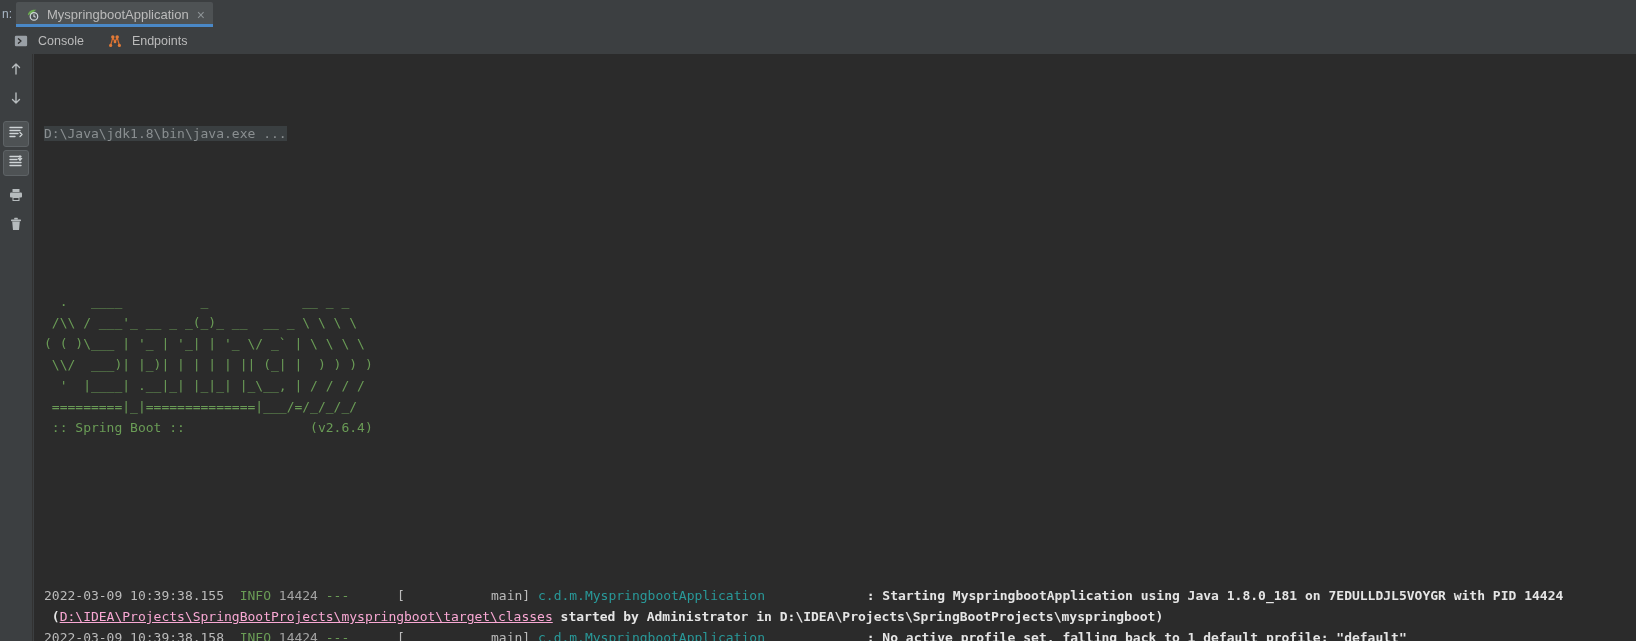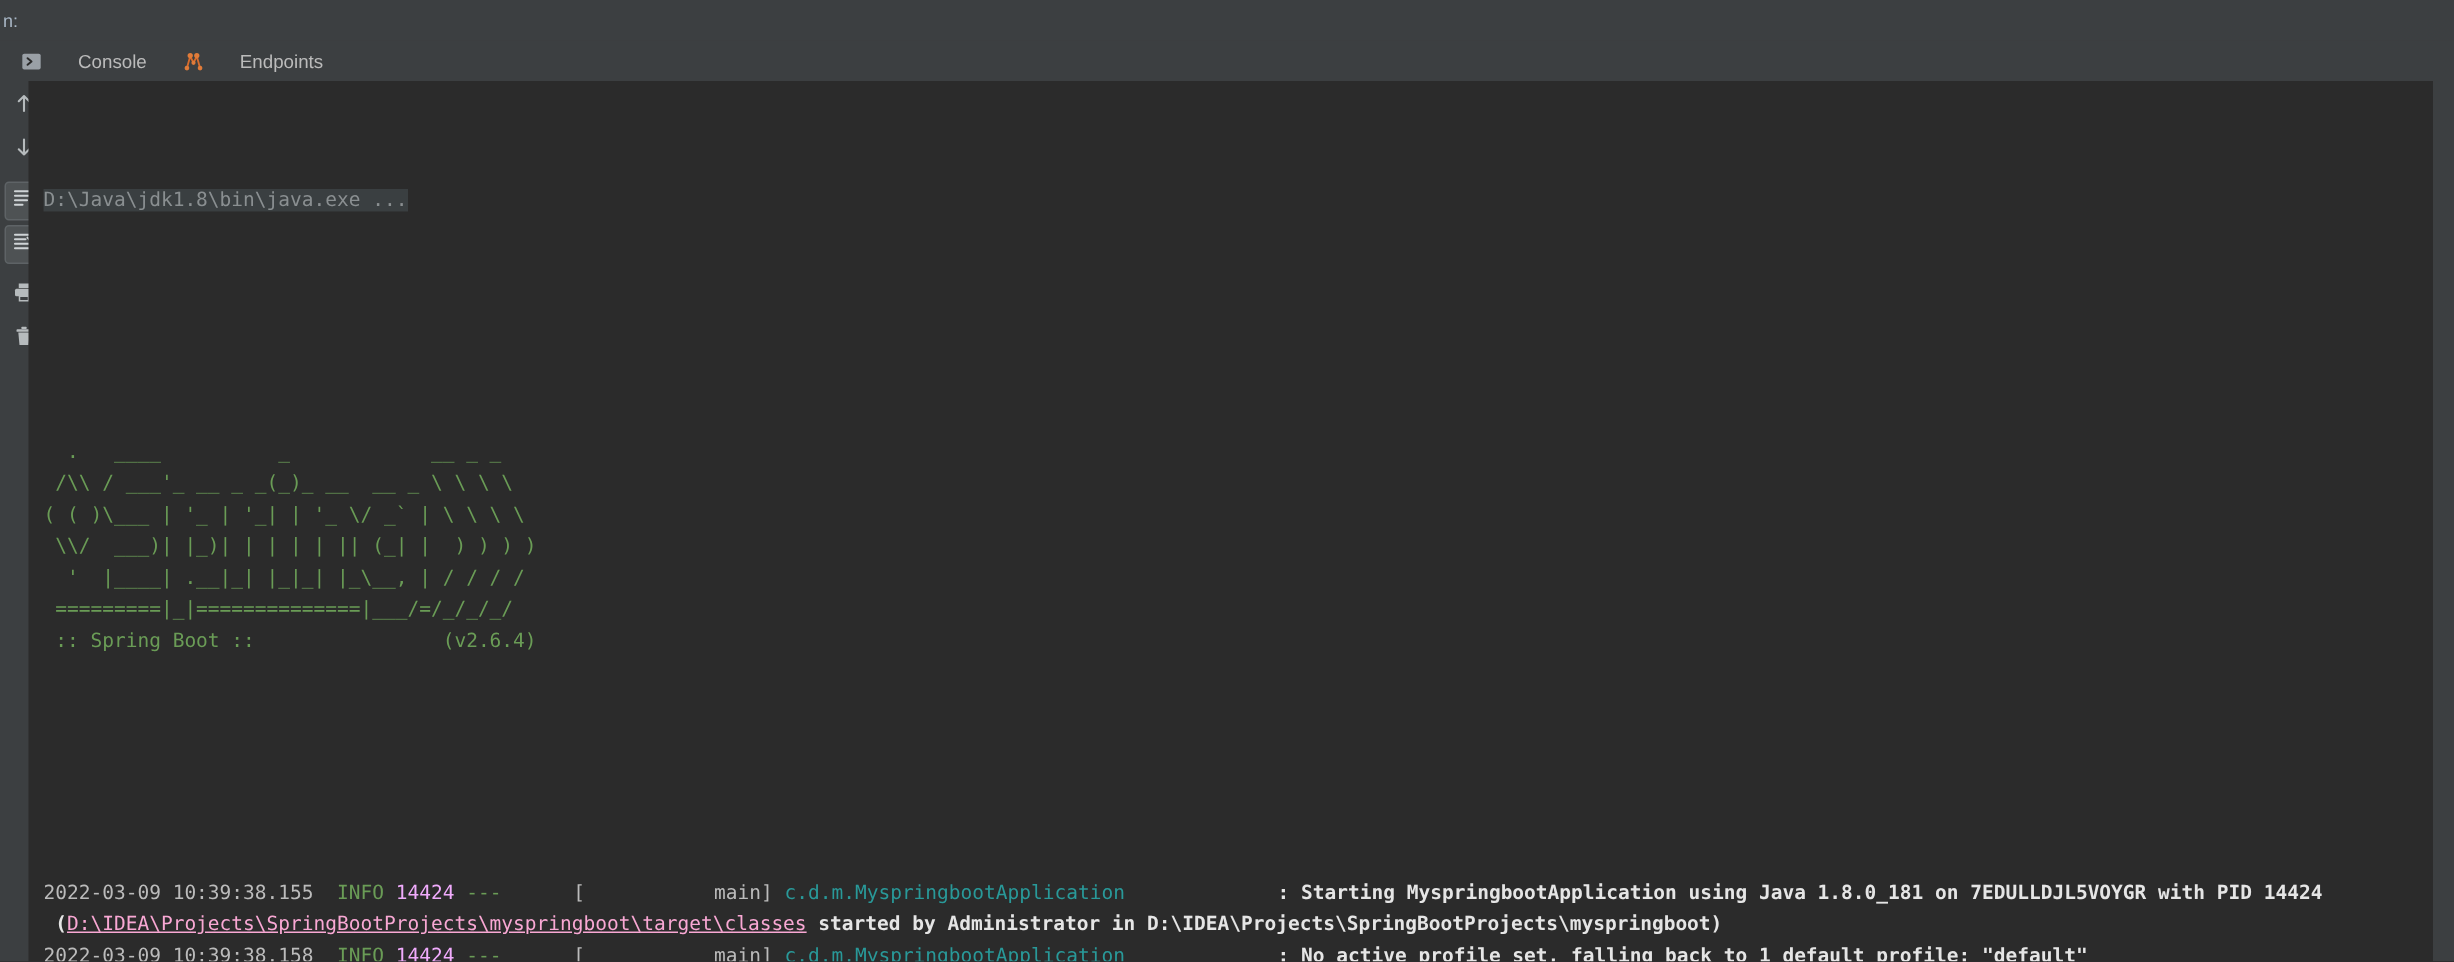--- a/index.html
+++ b/index.html
@@ -36,21 +36,21 @@
   .tab-close {
     font-family: "Liberation Sans", sans-serif;
     font-size: 14px; color: #8d9396; line-height: 1; padding-left: 2px;
   }
 
   
   .subtabs {
     position: absolute; left: 0; top: 27px; width: 1636px; height: 27px;
     background: #3c3f41; display: flex; align-items: center; padding-left: 10px; gap: 16px;
   }
-  .subtab { display: flex; align-items: center; gap: 24px; height: 22px; padding: 0 4px; }
+  .subtab { display: flex; align-items: center; gap: 10px; height: 22px; padding: 0 4px; }
   .subtab-label {
     font-family: "Liberation Sans", sans-serif; font-size: 12.5px; color: #bbbbbb;
     white-space: nowrap;
   }
 
   
   .gutter {
     position: absolute; left: 0; top: 54px; width: 33px; height: 587px;
     background: #3c3f41; display: flex; flex-direction: column;
     align-items: center; padding-top: 4px; gap: 3px;
@@ -58,48 +58,60 @@
   }
   .gbtn {
     width: 26px; height: 26px; display: flex; align-items: center;
     justify-content: center; border-radius: 3px;
   }
   .gbtn.sel { background: #4e5254; border: 1px solid #5e6366; }
   .gsep { height: 2px; }
 
   
   .console {
-    position: absolute; left: 19px; top: 54px; width: 1603px; height: 587px;
+    position: absolute; left: 34px; top: 54px; width: 1603px; height: 587px;
     background: #2b2b2b; overflow: hidden;
     font-family: "DejaVu Sans Mono", monospace;
     font-size: 13px; line-height: 21px;
     color: #bbbbbb; white-space: pre;
     padding: 6px 0 0 10px;
   }
   .console .ln { white-space: pre; height: 21px; }
   .cmdline { background: #3a3f41; color: #8a8f91; display: inline; }
 
   .c-banner   { color: #6a9c56; }
   .c-time     { color: #bbbbbb; margin-top: 12px; }
   .c-info     { color: #6a9c56; margin-top: 32px; }
-  .c-pid      { color: #f0abfc; }
+  .c-pid      { color: #a3a3a3; }
   .c-dash     { color: #6a9c56; }
   .c-thread   { color: #bbbbbb; margin-left: 40px; }
   .c-logger   { color: #299999; }
   .c-msg      { color: #e5e5e5; font-weight: bold; }
   .c-link     { color: #f9a8d4; text-decoration: underline; }
 </style>
 </head>
 <body>
 
 <div id="app">
 
   <div class="tabbar">
     <span class="tabbar-prefix">n:</span>
 
+    <div class="run-tab">
+      <span style="display:inline-flex;align-items:center;">
+        <svg width="15" height="15" viewBox="0 0 16 16">
+          <path d="M2 9 C2 4.5 6 2.5 11 3 C9 4.5 7.5 6 6.5 8 C5 7.5 3.2 8 2 9 Z" fill="#6aa84f"></path>
+          <circle cx="8.5" cy="10" r="4" fill="none" stroke="#cfd6d8" stroke-width="1.3"></circle>
+          <path d="M8.5 7.6 L8.5 10 L10.3 11" stroke="#cfd6d8" stroke-width="1.2" fill="none"></path>
+        </svg>
+      </span>
+      <span class="run-tab-label">MyspringbootApplication</span>
+      <span class="tab-close">×</span>
+      <span class="tab-underline"></span>
+    </div>
   </div>
 
   <div class="subtabs">
 
     <div class="subtab">
       <span style="display:inline-flex;">
         <svg width="14" height="14" viewBox="0 0 16 16">
           <rect x="1" y="2" width="14" height="12" rx="1.5" fill="#9aa0a6"></rect>
           <path d="M5 5.5 L8 8 L5 10.5" stroke="#2b2b2b" stroke-width="1.5" fill="none" stroke-linecap="round" stroke-linejoin="round"></path>
         </svg>

